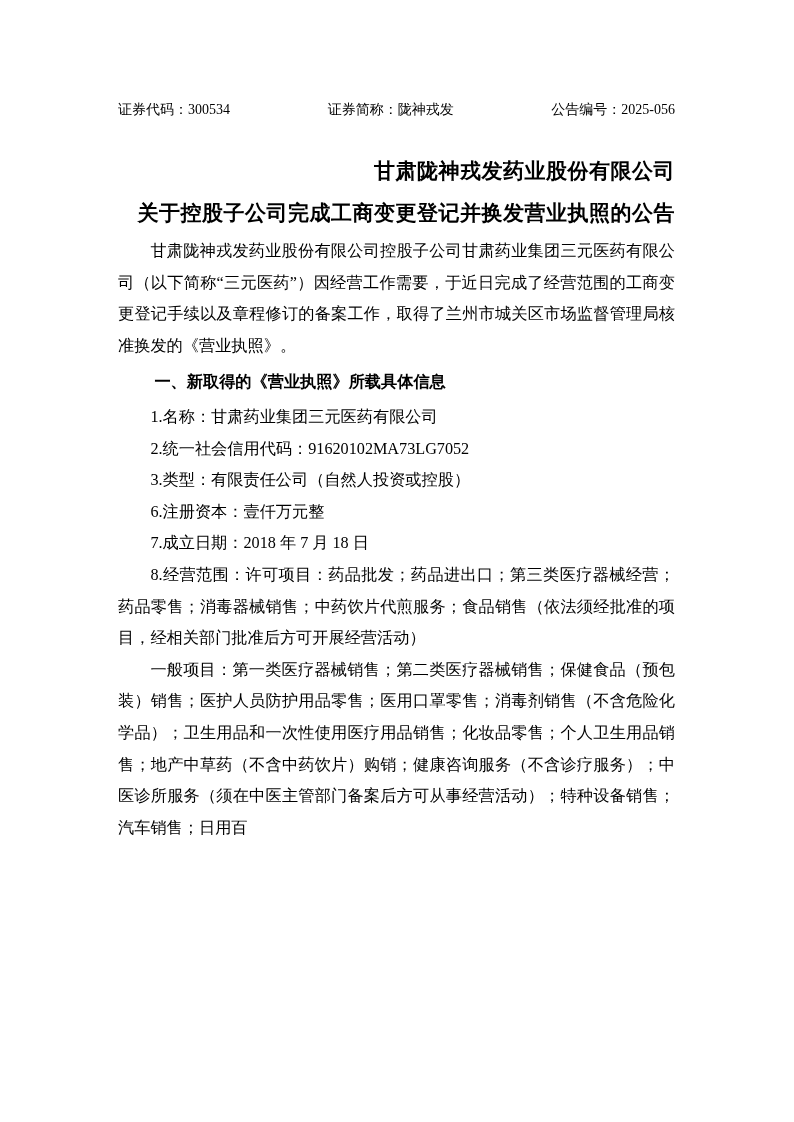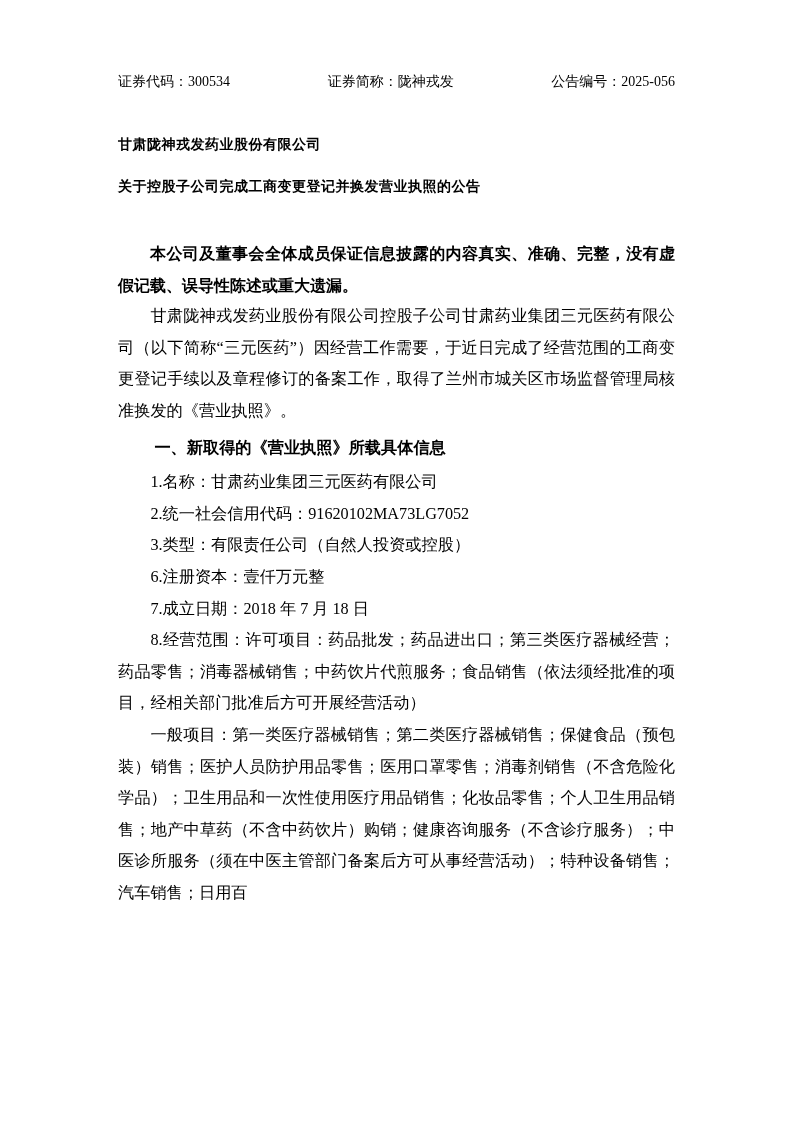--- a/index.html
+++ b/index.html
@@ -11,41 +11,41 @@
     position: relative;
     width: 794px;
     height: 1122px;
     background: #ffffff;
     color: #000000;
     overflow: hidden;
   }
   .content {
     width: 557px;
     margin-left: 118px;
-    padding-top: 72px;
+    padding-top: 100px;
   }
   .header-row {
     display: flex;
     justify-content: space-between;
     align-items: baseline;
     font-family: "Liberation Serif", "DejaVu Serif", serif;
     font-size: 14px;
     line-height: 20px;
     white-space: nowrap;
   }
   .titles {
     margin-top: 32px;
   }
   .doc-title {
     margin: 0;
-    font-family: Liberation Serif, serif;
+    font-family: Liberation Mono, monospace;
     font-weight: 700;
-    font-size: 14px;
+    font-size: 21px;
     line-height: 42px;
-    text-align: left;
+    text-align: right;
     letter-spacing: 0.5px;
   }
   .pledge {
     margin: 30px 0 0 0;
     font-family: "Liberation Sans", "DejaVu Sans", sans-serif;
     font-weight: 700;
     font-size: 16px;
     line-height: 31.6px;
     text-indent: 2em;
     text-align: justify;
@@ -80,21 +80,20 @@
       <span>证券代码：300534</span>
       <span>证券简称：陇神戎发</span>
       <span>公告编号：2025-056</span>
     </div>
 
     <div class="titles">
       <h1 class="doc-title">甘肃陇神戎发药业股份有限公司</h1>
       <h1 class="doc-title">关于控股子公司完成工商变更登记并换发营业执照的公告</h1>
     </div>
 
-    <p class="pledge">本公司及董事会全体成员保证信息披露的内容真实、准确、完整，没有虚假记载、误导性陈述或重大遗漏。</p>
 
     <p class="body-p intro">甘肃陇神戎发药业股份有限公司控股子公司甘肃药业集团三元医药有限公司（以下简称“三元医药”）因经营工作需要，于近日完成了经营范围的工商变更登记手续以及章程修订的备案工作，取得了兰州市城关区市场监督管理局核准换发的《营业执照》。</p>
 
     <p class="section-heading">一、新取得的《营业执照》所载具体信息</p>
 
     <p class="body-p">1.名称：甘肃药业集团三元医药有限公司</p>
     <p class="body-p">2.统一社会信用代码：91620102MA73LG7052</p>
     <p class="body-p">3.类型：有限责任公司（自然人投资或控股）</p>
     <p class="body-p">6.注册资本：壹仟万元整</p>
     <p class="body-p">7.成立日期：2018 年 7 月 18 日</p>

